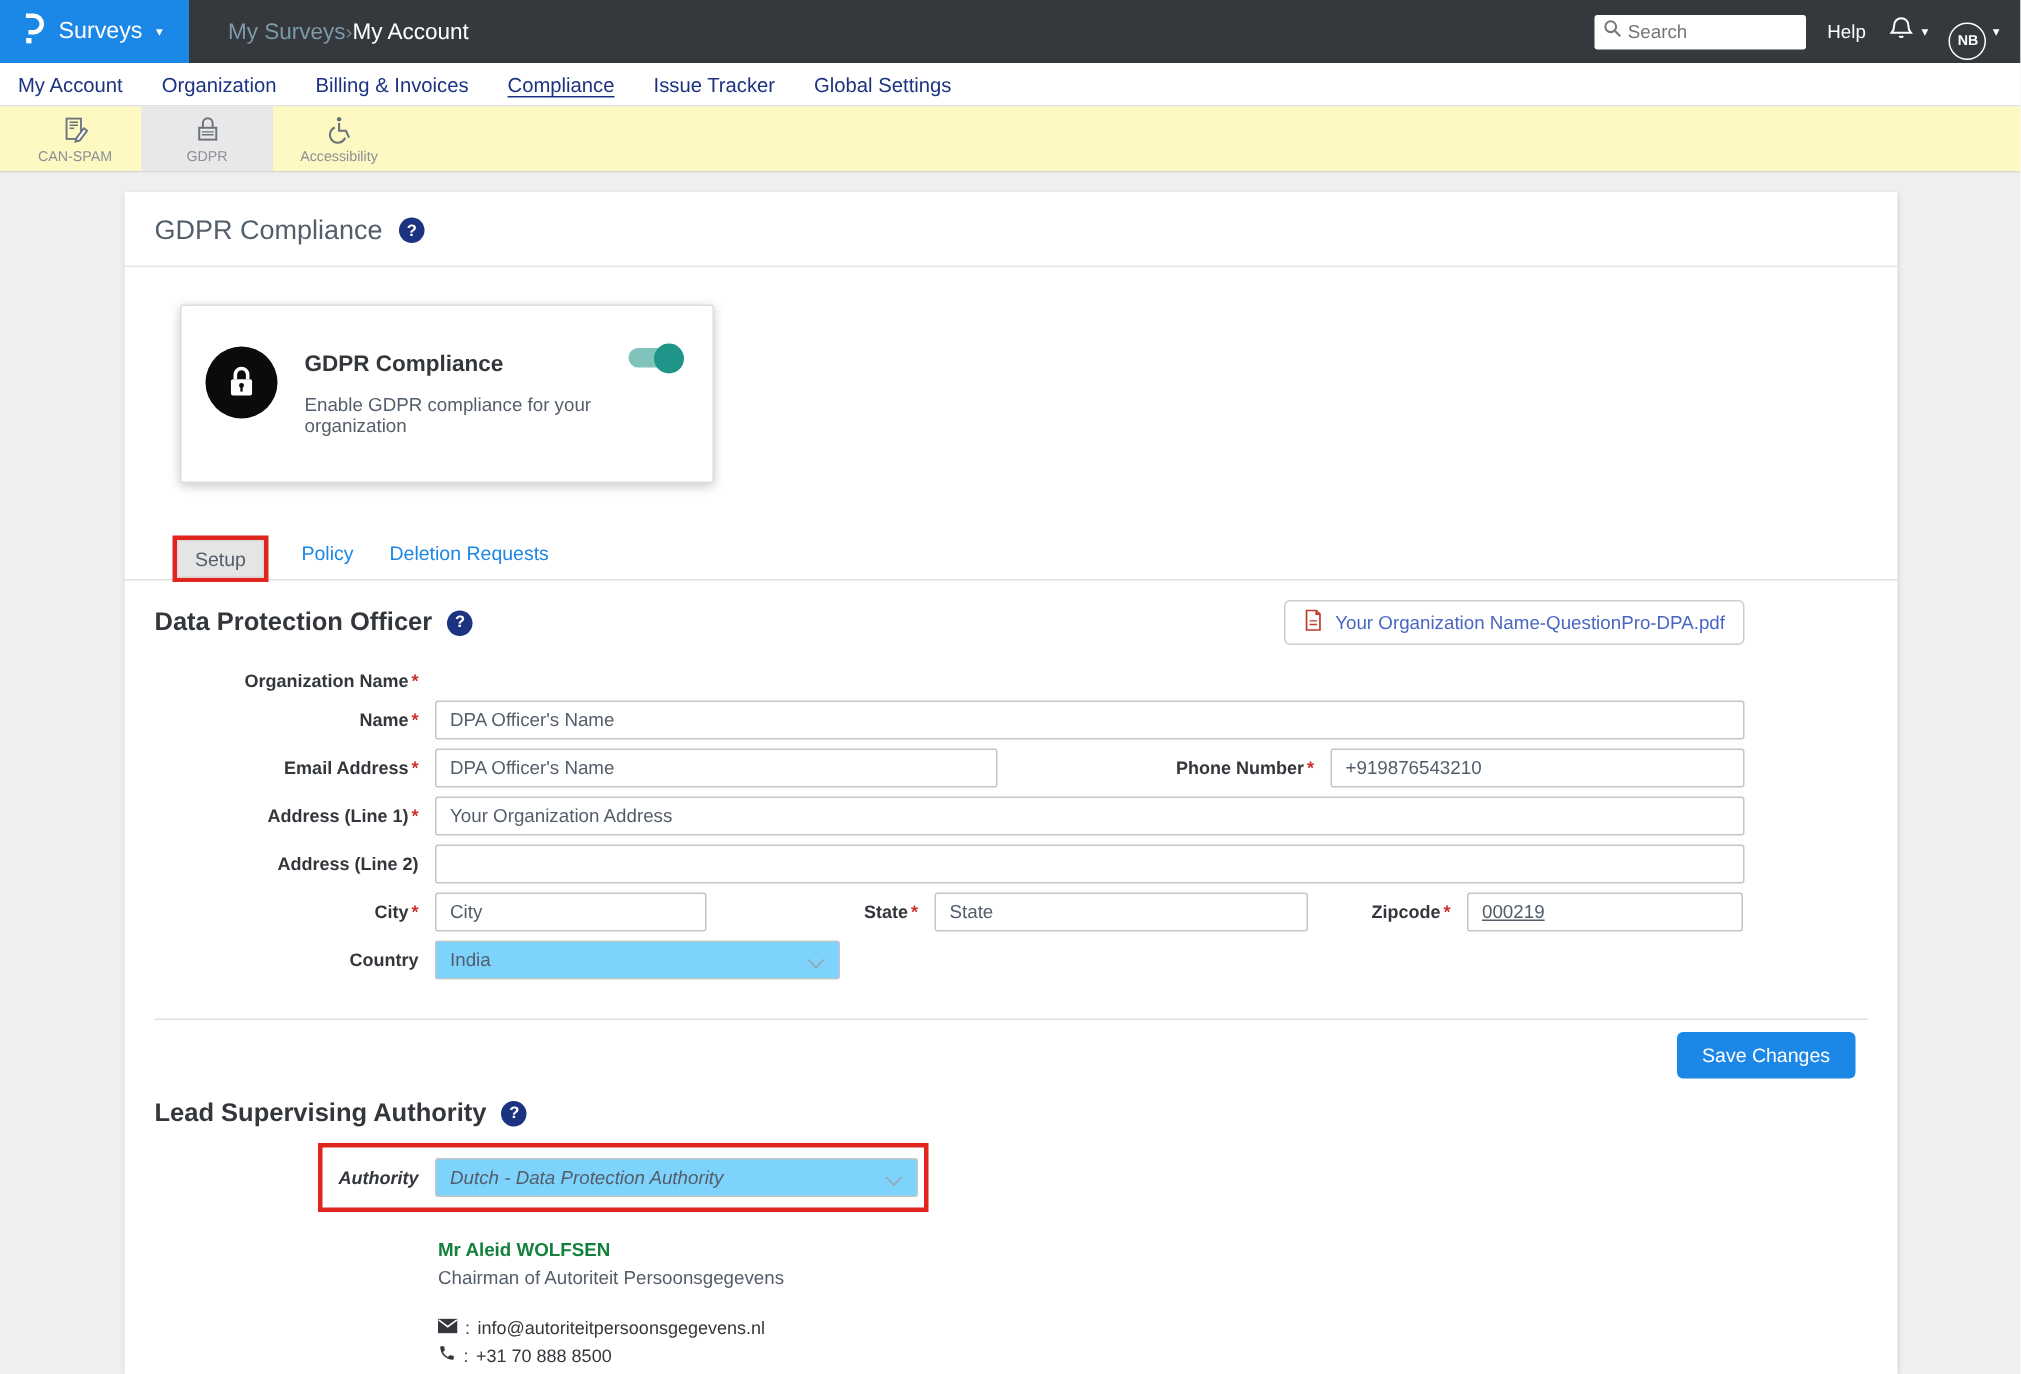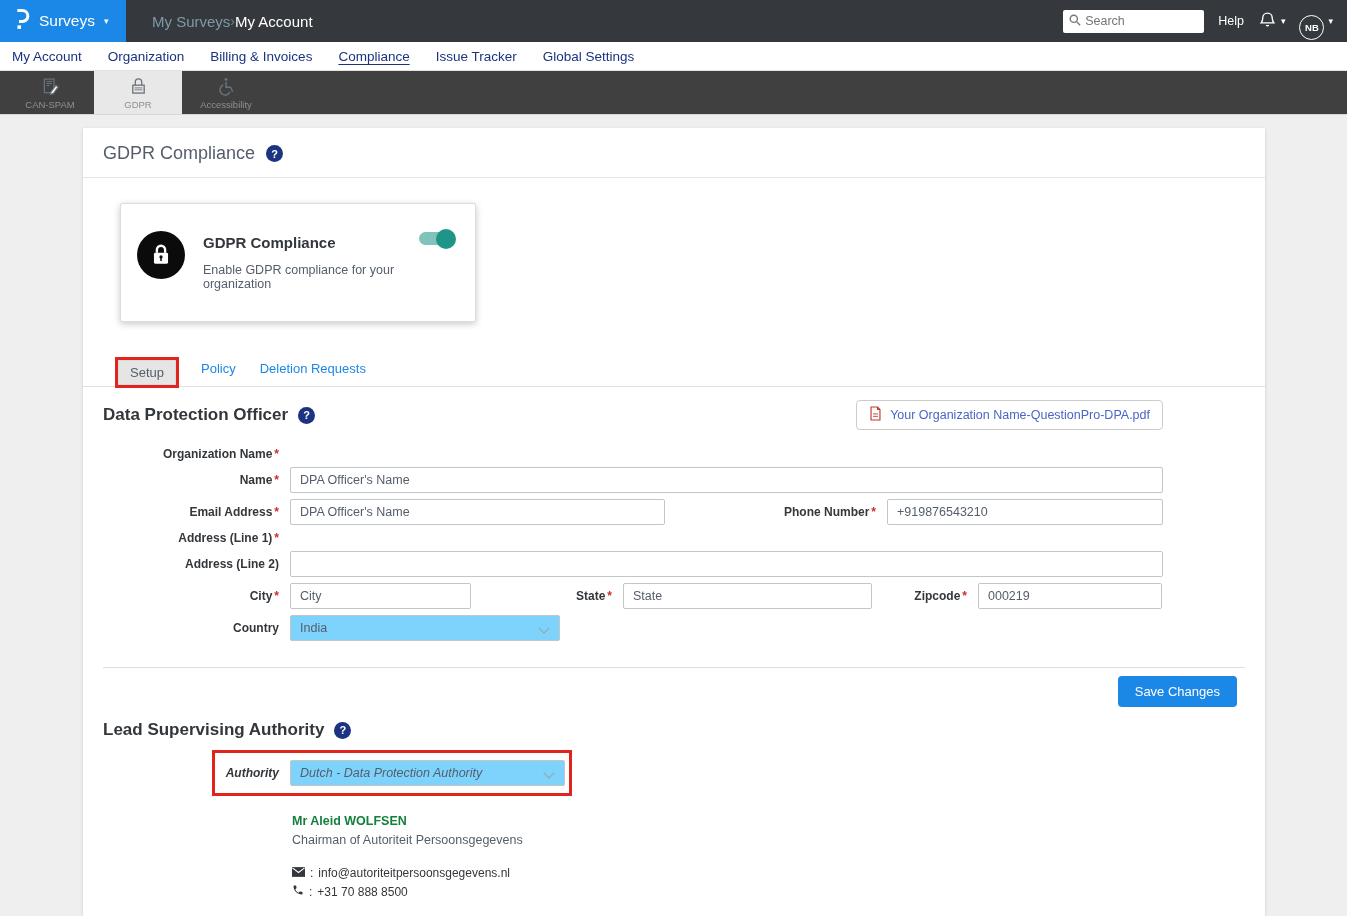--- a/index.html
+++ b/index.html
@@ -21,21 +21,21 @@
   .help-label { color: #fff; font-size: 12.5px; cursor: pointer; }
   .bell-wrap, .avatar-wrap { display: flex; align-items: center; gap: 4px; cursor: pointer; }
   .avatar { width: 25px; height: 25px; border: 1.5px solid #fff; border-radius: 50%; color: #fff; font-size: 9.5px; font-weight: bold; display: flex; align-items: center; justify-content: center; margin-top: 13px; }
 
   
   .subnav { height: 29px; background: #fff; border-bottom: 1px solid #E2E2E2; display: flex; align-items: center; gap: 26px; padding-left: 12px; }
   .subnav a { font-size: 13.5px; color: #1B3380; text-decoration: none; cursor: pointer; }
   .subnav a.active { text-decoration: underline; text-underline-offset: 3px; }
 
   
-  .icon-tabs { height: 44px; background: #404040; border-bottom: 1px solid #D8D8D8; display: flex; padding-left: 6px; }
+  .icon-tabs { height: 44px; background: #fef9c3; border-bottom: 1px solid #D8D8D8; display: flex; padding-left: 6px; }
   .itab { min-width: 88px; padding: 5px 14px 4px; display: flex; flex-direction: column; align-items: center; justify-content: space-between; cursor: pointer; }
   .itab.active { background: #E9E8E9; }
   .itab .ilabel { font-size: 9.5px; color: #8A9095; }
   .itab svg { display: block; }
 
   
   .page-bg { padding: 13px 82px 0 83px; height: 801px; }
   .panel { background: #fff; box-shadow: 0 1px 3px rgba(0,0,0,0.15); min-height: 788px; }
   .panel-title { display: flex; align-items: center; gap: 11px; padding: 15px 20px 13px; font-size: 18px; color: #545E6B; border-bottom: 1px solid #E3E3E3; }
   .help-badge { width: 17px; height: 17px; border-radius: 50%; background: #1B3380; color: #fff; font-size: 11px; font-weight: bold; display: inline-flex; align-items: center; justify-content: center; flex: none; cursor: pointer; }
@@ -76,21 +76,21 @@
   .select-box::after { content: ""; position: absolute; right: 11px; top: 8px; width: 7px; height: 7px; border-right: 1.5px solid #9AA3A9; border-bottom: 1.5px solid #9AA3A9; transform: rotate(45deg); }
 
   .divider { border-top: 1px solid #DFDFDF; margin-top: 26px; }
   .save-row { display: flex; justify-content: flex-end; padding: 8px 8px 0 0; }
   .save-btn { background: #1B87E6; border: none; border-radius: 4px; color: #fff; font-size: 13px; font-family: inherit; padding: 8px 17px; cursor: pointer; }
 
   
   .lsa-title { margin-top: 13px; }
   .auth-annotation { display: inline-flex; align-items: center; border: 3px solid #E0251F; margin: 10px 0 0 109px; padding: 7px 4px 7px 0; font-style: italic; }
   .auth-label { width: 75px; text-align: right; padding-right: 11px; font-size: 12px; font-weight: bold; }
-  .auth-select { width: 275px; align-items: center; }
+  .auth-select { width: 322px; align-items: center; }
 
   .contact { margin: 18px 0 0 189px; }
   .contact-name { font-size: 12.5px; font-weight: bold; color: #15803d; }
   .contact-role { font-size: 12.5px; color: #545E6B; margin-top: 5px; }
   .contact-lines { margin-top: 19px; }
   .cline { display: flex; align-items: center; gap: 5px; font-size: 12px; color: #33373B; margin-bottom: 4px; }
   .cline svg { flex: none; }
 </style>
 </head>
 <body>
@@ -247,35 +247,38 @@
         <div class="frow">
           <div class="flabel"><span>Email Address</span><span class="req">*</span></div>
           <div class="fwrap">
             <input class="inp" style="width: 375px;" value="DPA Officer's Name">
             <div class="mid-label"><span>Phone Number</span><span class="req">*</span></div>
             <input class="inp" style="width: 276px;" value="+919876543210">
           </div>
         </div>
         <div class="frow">
           <div class="flabel"><span>Address (Line 1)</span><span class="req">*</span></div>
+          <div class="fwrap">
+              <input class="inp w-full" value="Your Organization Address" style="">
+            </div>
         </div>
         <div class="frow">
           <div class="flabel"><span>Address (Line 2)</span></div>
           <div class="fwrap">
               <input class="inp w-full" value="" style="">
             </div>
         </div>
         <div class="frow">
           <div class="flabel"><span>City</span><span class="req">*</span></div>
           <div class="fwrap">
             <input class="inp" style="width: 181px;" value="City">
             <div class="city-label2"><span>State</span><span class="req">*</span></div>
             <input class="inp" style="width: 249px;" value="State">
             <div class="zip-label"><span>Zipcode</span><span class="req">*</span></div>
-            <input class="inp" style="width: 184px;" value="000219">
+            <input class="inp" style="width: 184px; text-decoration: underline;" value="000219">
           </div>
         </div>
         <div class="frow">
           <div class="flabel"><span>Country</span></div>
           <div class="fwrap">
             <div class="select-box" style="width:270px">
               <span>India</span>
             </div>
           </div>
         </div>

